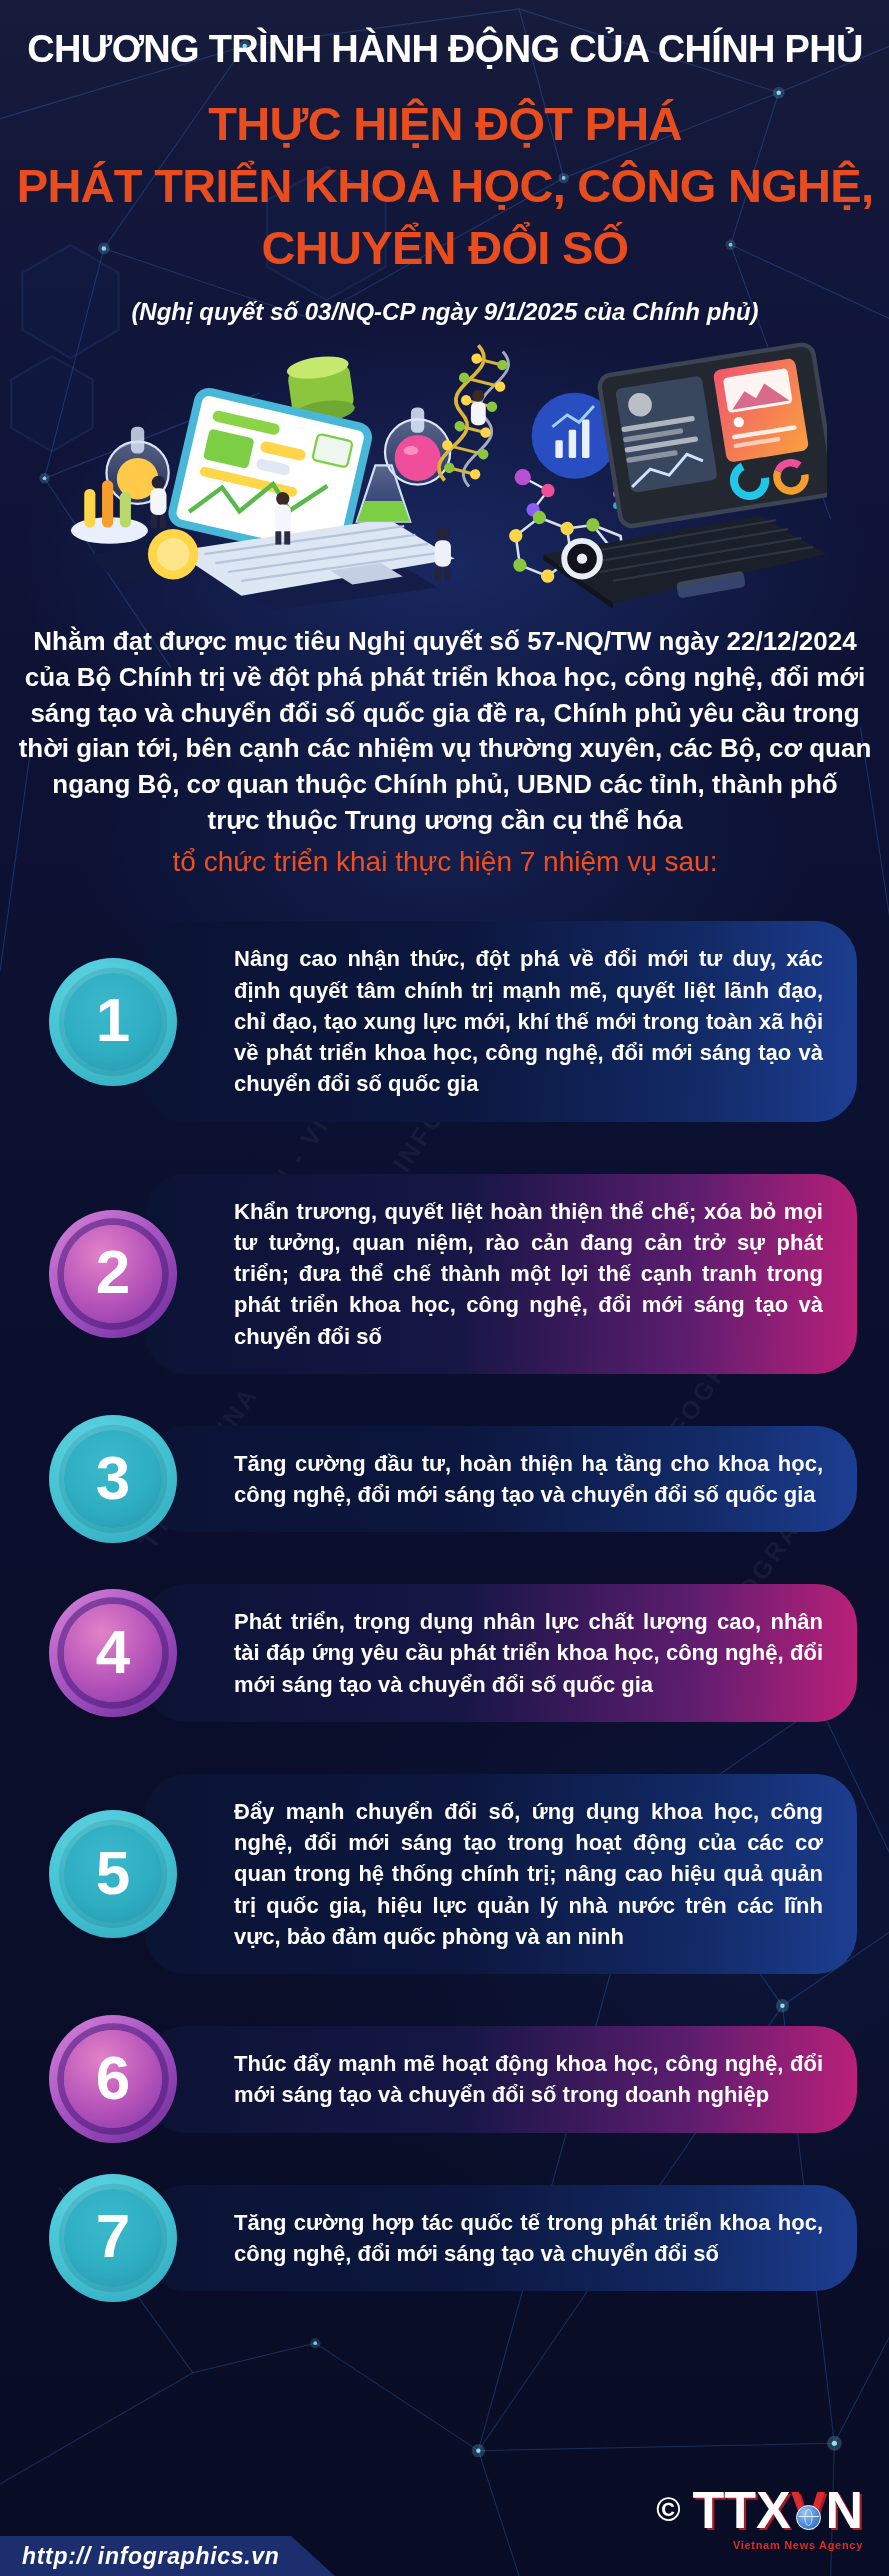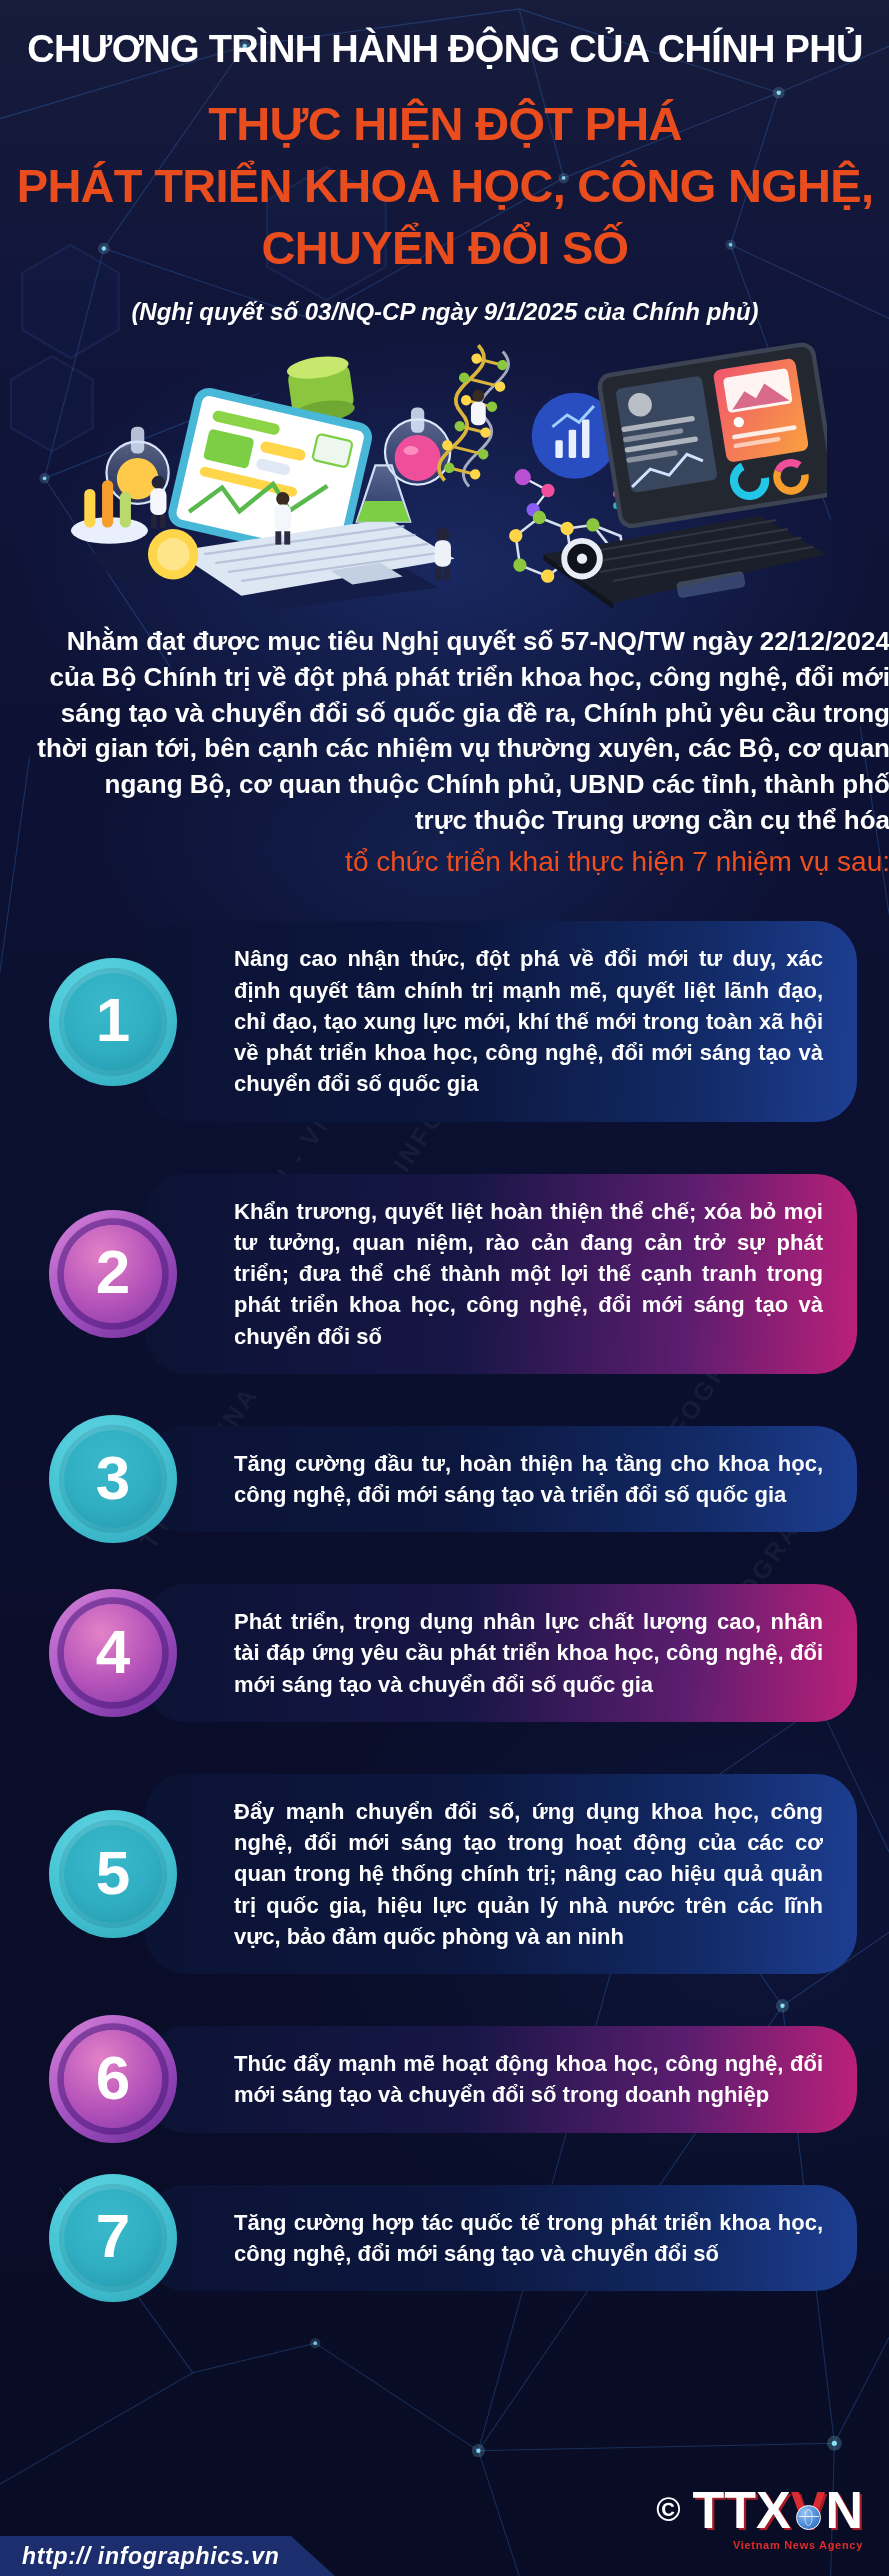--- a/index.html
+++ b/index.html
@@ -14,21 +14,21 @@
   }
   .layer{position:absolute;inset:0;}
   
   .header{position:relative;text-align:center;padding-top:28px;}
   .kicker{font-size:38px;font-weight:700;letter-spacing:-0.7px;color:#ffffff;line-height:1.15;}
   .main-title{margin-top:21px;font-size:47px;font-weight:700;letter-spacing:-0.7px;color:#e94d1d;line-height:1.32;white-space:pre-line;}
   .subtitle{margin-top:19px;font-size:24px;font-weight:700;font-style:italic;color:#ffffff;}
   
   .hero{position:relative;width:764px;margin:6px auto 0;}
   
-  .intro{position:relative;text-align:right;margin-top:9px;}
+  .intro{position:relative;text-align:center;margin-top:9px;}
   .intro-paragraph{font-size:26px;font-weight:700;color:#ffffff;line-height:1.38;white-space:pre-line;}
   .intro-highlight{margin-top:7.4px;font-size:28px;font-weight:400;color:#ee4f1c;}
   
   .tasks{position:relative;margin-top:43px;padding:0 33px 0 145px;}
   .task{position:relative;margin-bottom:52px;}
   .task-panel{border-radius:41px;padding:22px 34px 22px 89px;}
   .task.cyan .task-panel{
     background:linear-gradient(93deg,#0b1334 0%,#0c173f 45%,#122a66 78%,#1d3e92 100%);
   }
   .task.magenta .task-panel{
@@ -368,21 +368,21 @@
         <div class="task-text">Khẩn trương, quyết liệt hoàn thiện thể chế; xóa bỏ mọi tư tưởng, quan niệm, rào cản đang cản trở sự phát triển; đưa thể chế thành một lợi thế cạnh tranh trong phát triển khoa học, công nghệ, đổi mới sáng tạo và chuyển đổi số</div>
       </div>
       <div class="task-badge">
         <div class="badge-inner">
           <span class="task-number">2</span>
         </div>
       </div>
     </div>
       <div class="task cyan">
       <div class="task-panel">
-        <div class="task-text">Tăng cường đầu tư, hoàn thiện hạ tầng cho khoa học, công nghệ, đổi mới sáng tạo và triển đổi số quốc gia</div>
+        <div class="task-text">Tăng cường đầu tư, hoàn thiện hạ tầng cho khoa học, công nghệ, đổi mới sáng tạo và chuyển đổi số quốc gia</div>
       </div>
       <div class="task-badge">
         <div class="badge-inner">
           <span class="task-number">3</span>
         </div>
       </div>
     </div>
       <div class="task magenta">
       <div class="task-panel">
         <div class="task-text">Phát triển, trọng dụng nhân lực chất lượng cao, nhân tài đáp ứng yêu cầu phát triển khoa học, công nghệ, đổi mới sáng tạo và chuyển đổi số quốc gia</div>

